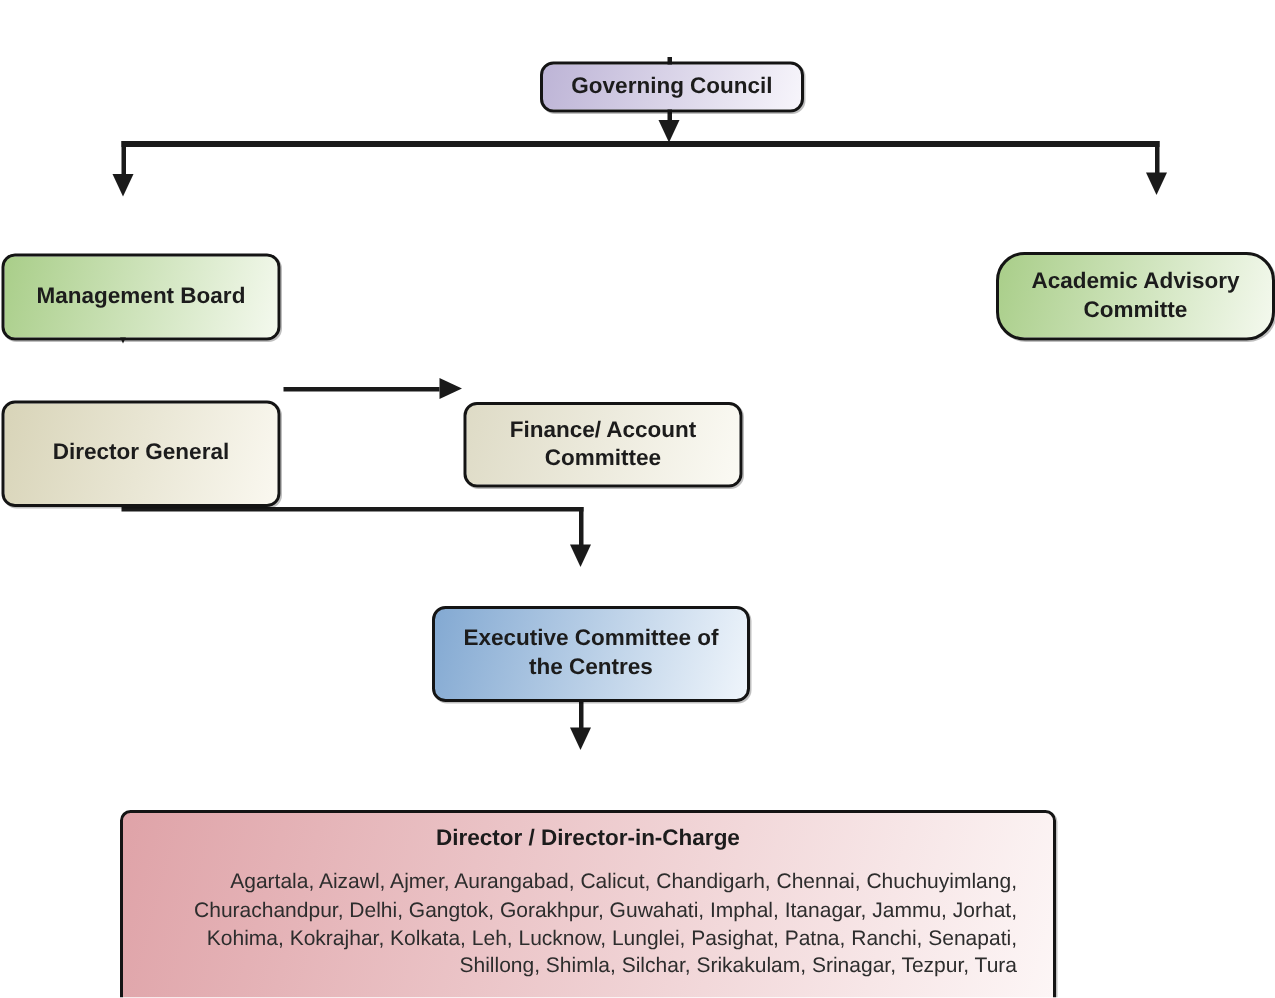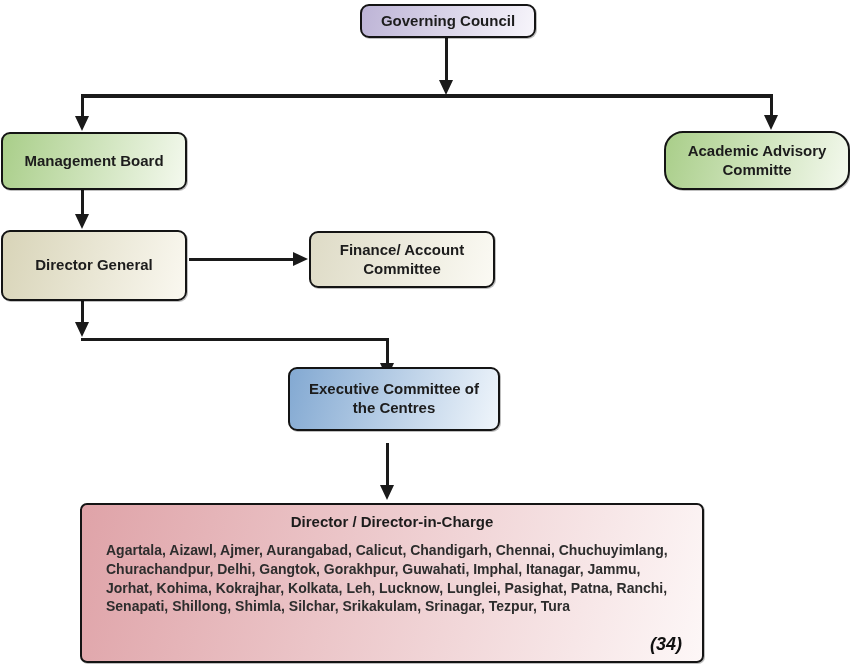--- a/index.html
+++ b/index.html
@@ -7,20 +7,21 @@
     position:relative;width:850px;height:665px;background:#ffffff;
     font-family:"Liberation Sans",sans-serif;overflow:hidden;
   }
   .node{
     position:absolute;box-sizing:border-box;
     border:2px solid #141414;border-radius:9px;
     display:flex;align-items:center;justify-content:center;
     text-align:center;font-weight:bold;font-size:15px;color:#1c1c1c;
     line-height:1.25;padding:4px 10px;
     box-shadow:1px 1px 0 rgba(0,0,0,0.25);
+    margin-top:37px;
   }
   .hline,.vline{position:absolute;background:#1a1a1a;}
   .arr-down{position:absolute;width:0;height:0;
     border-left:7px solid transparent;border-right:7px solid transparent;
     border-top:15px solid #1a1a1a;}
   .arr-right{position:absolute;width:0;height:0;
     border-top:7px solid transparent;border-bottom:7px solid transparent;
     border-left:15px solid #1a1a1a;}
 
   
@@ -30,21 +31,21 @@
   .n-director  {left:1px;  top:230px;width:186px;height:71px;}
   .n-finance   {left:309px;top:231px;width:186px;height:57px;}
   .n-executive {left:288px;top:367px;width:212px;height:64px;}
   .n-directors {
     left:80px;top:503px;width:624px;height:160px;
     flex-direction:column;justify-content:flex-start;align-items:stretch;
     padding:8px 12px 4px 12px;border-radius:7px;
   }
   .directors-title{font-weight:bold;font-size:15px;text-align:center;}
   .directors-centres{
-    font-weight:bold;font-size:14px;color:#2d2d2d;text-align:left;
+    font-weight:normal;font-size:14px;color:#2d2d2d;text-align:right;
     margin-top:9px;line-height:1.35;padding:0 12px;
   }
   .directors-count{
     margin-top:auto;align-self:flex-end;
     font-weight:bold;font-style:italic;font-size:18px;color:#111;
     padding:0 8px 2px 0;
   }
 </style>
 </head>
 <body>

